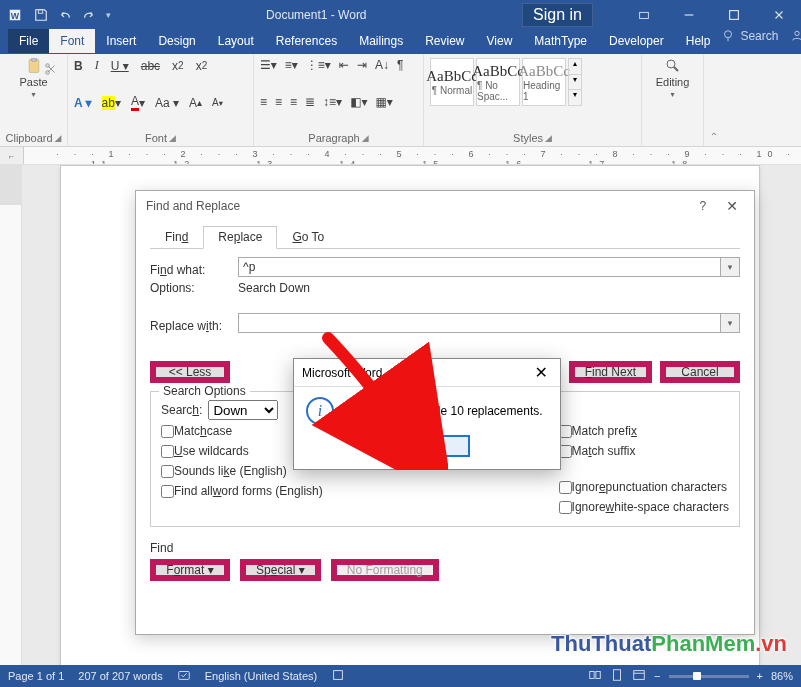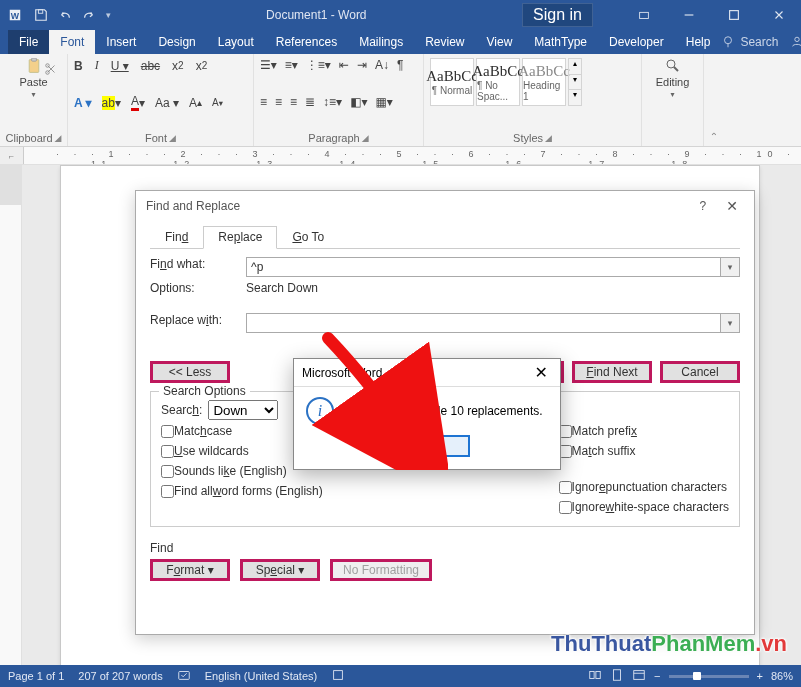--- a/index.html
+++ b/index.html
@@ -10,21 +10,21 @@
 .tb-left { display: flex; align-items: center; gap: 6px; padding-left: 8px; }
 .tb-icon { width: 14px; height: 14px; }
 .tb-qat { display: flex; gap: 10px; align-items: center; margin-left: 6px; opacity: .85; }
 .tb-qat span { display:inline-flex; }
 .tb-title { flex: 1; text-align: center; font-size: 12px; color: #e0e6f2; }
 .tb-right { display: flex; align-items: center; gap: 0; }
 .signin { background: #20477e; padding: 2px 10px; border: 1px solid #406294; font-size: 16px; margin-right: 28px; }
 .winbtn { width: 45px; height: 29px; display: flex; align-items: center; justify-content: center; opacity: .85; }
 
 
-.ribbon-tabs { height: 25px; background: #2b579a; display: flex; align-items: center; padding-left: 8px; color: #fff; }
+.ribbon-tabs { height: 25px; background: #2b579a; display: flex; align-items: flex-start; padding-left: 8px; color: #fff; }
 .ribbon-tabs .tab { padding: 5px 11px; font-size: 12px; cursor: default; }
 .ribbon-tabs .tab.active { background: #f3f3f3; color: #2b579a; }
 .ribbon-tabs .tab.file { background: #1e3e6e; }
 .ribbon-tabs .right { margin-left: auto; display: flex; align-items: center; color: #cbd6e8; gap: 12px; padding-right: 16px; }
 .tell { display: flex; align-items: center; gap: 5px; }
 
 
 .ribbon { height: 93px; background: #f3f3f3; border-bottom: 1px solid #d4d4d4; display: flex; }
 .group { border-right: 1px solid #e1e1e1; display: flex; flex-direction: column; justify-content: space-between; padding: 4px 6px 2px; }
 .group-label { text-align: center; font-size: 11px; color: #666; display: flex; justify-content: center; gap: 2px; align-items: center; }
@@ -58,27 +58,27 @@
 
 .fr-dialog { position: absolute; left: 135px; top: 190px; width: 620px; height: 445px; background: #fff; border: 1px solid #aaa; box-shadow: 0 4px 16px rgba(0,0,0,.2); z-index: 10; }
 .dlg-title { height: 30px; display: flex; align-items: center; padding: 0 10px; color: #555; font-size: 12px; }
 .dlg-title .sp { flex: 1; }
 .dlg-title .x { font-size: 14px; padding: 0 6px; }
 .fr-body { padding: 4px 14px 10px; color: #333; font-size: 12px; }
 .fr-tabs { display: flex; border-bottom: 1px solid #ccc; height: 24px; }
 .fr-tabs .t { padding: 3px 14px; border: 1px solid transparent; position: relative; top: 1px; }
 .fr-tabs .t.active { border: 1px solid #ccc; border-bottom-color: #fff; background: #fff; }
 .fr-tabs .t u { text-decoration: underline; }
-.fr-row { display: flex; align-items: flex-start; margin-top: 8px; gap: 16px; }
+.fr-row { display: flex; align-items: flex-end; margin-top: 8px; gap: 8px; }
 .fr-row label { width: 80px; }
 .fr-row .combo { flex:1; height: 20px; border:1px solid #aaa; display:flex; align-items:center; padding:0 4px; font-size:12px; background:#fff; position:relative; }
 .fr-row .combo::after { content:"▾"; position:absolute; right:0; top:0; width:18px; height:100%; border-left:1px solid #aaa; display:flex; align-items:center; justify-content:center; font-size:9px; color:#666; background:#f0f0f0; }
 .fr-btnrow { display: flex; gap: 8px; margin-top: 28px; }
 .fr-btnrow .push { flex:1; }
-.wbtn { min-width: 80px; height: 22px; border: 3px solid #be185d; background: #e1e1e1; font-size: 12px; display:inline-flex; align-items:center; justify-content:center; padding:0 10px; }
+.wbtn { min-width: 80px; height: 22px; border: 6px solid #be185d; background: #e1e1e1; font-size: 12px; display:inline-flex; align-items:center; justify-content:center; padding:0 10px; }
 .wbtn.disabled { color:#a0a0a0; background:#efefef; }
 .fieldset { border: 1px solid #ccc; padding: 8px 10px 12px; margin-top: 8px; position: relative; }
 .fieldset .legend { position:absolute; top:-8px; left:8px; background:#fff; padding:0 4px; font-size:12px; }
 .so-row { display:flex; align-items:center; gap:6px; margin-bottom:4px; }
 .so-cols { display:flex; gap:60px; }
 .so-col { display:flex; flex-direction:column; gap:6px; }
 .chk { display:flex; align-items:center; }
 .chk input { width:13px; height:13px; }
 .chk.disabled { color:#999; }
 .fr-find-sec { margin-top: 14px; }

